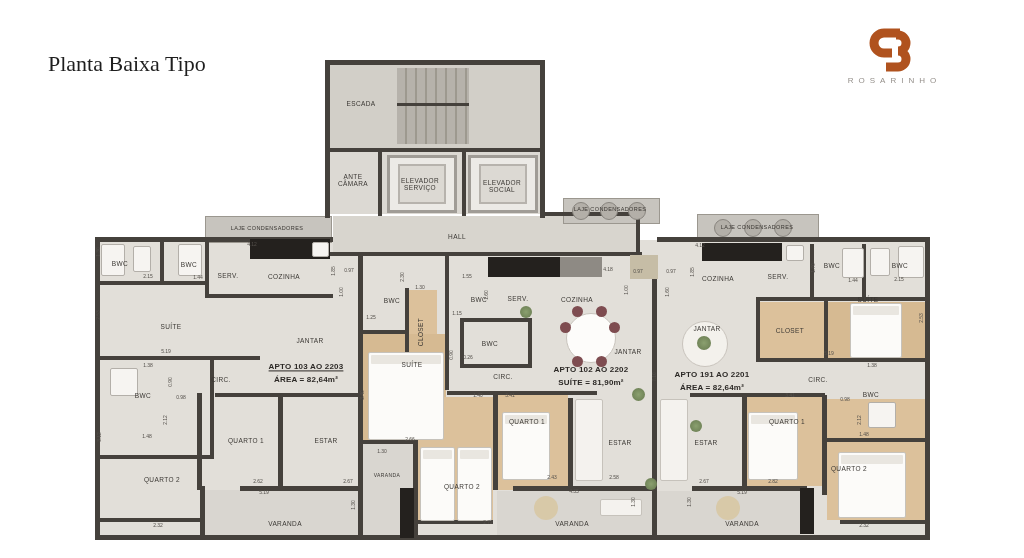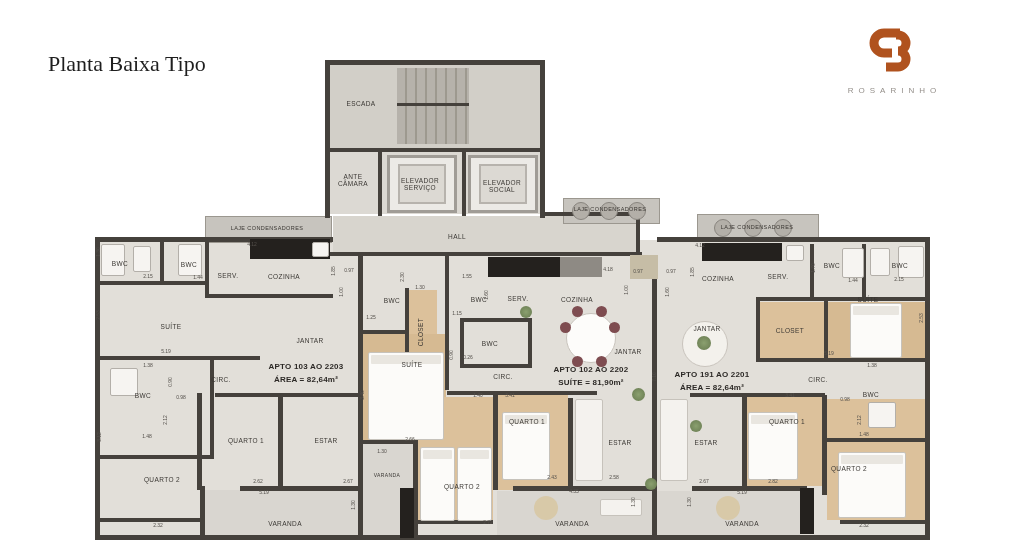--- a/index.html
+++ b/index.html
@@ -5,21 +5,21 @@
   html,body{margin:0;padding:0;background:#ffffff;}
   #stage{position:relative;width:1024px;height:558px;background:#ffffff;overflow:hidden;
          font-family:"Liberation Sans",sans-serif;}
   
   .page-title{position:absolute;left:48px;top:48px;font-family:"Liberation Serif",serif;
               font-size:22px;line-height:1.45;color:#1e1e1e;}
   .logo{position:absolute;left:812px;top:26px;width:160px;text-align:center;}
   .logo .mono{height:44px;}
   .logo .box{display:inline-block;border:2px solid #4a4541;padding:3px 10px;margin-top:2px;}
   .logo .sq{font-size:16px;letter-spacing:7px;color:#4a4541;font-weight:bold;text-indent:7px;}
-  .logo .ros{margin-top:16px;font-size:8px;letter-spacing:5px;color:#948f8a;text-indent:5px;}
+  .logo .ros{margin-top:6px;font-size:8px;letter-spacing:5px;color:#948f8a;text-indent:5px;}
   .disclaimer{position:absolute;left:916px;top:440px;transform:translate(-50%,-50%) rotate(-90deg);
               white-space:nowrap;font-size:7.5px;letter-spacing:1.6px;color:#8f8b86;}
   
   .fl,.w,.bed,.sofa,.fix,.plant,.cond,.blk,.tbl,.stairs,.elev{position:absolute;}
   .w{background:#45413c;}
   .f-slab{background:#e2dfd9;}
   .f-esc{background:#d2cfc8;}
   .f-low{background:#dcd9d3;}
   .f-hall{background:#d8d5ce;}
   .f-laje{background:#c7c4be;border:1px solid #9b978f;}
@@ -226,21 +226,21 @@
     <div class="fix auto" style="left:110px;top:368px;width:26px;height:26px"></div>
     <div class="fix auto" style="left:868px;top:402px;width:26px;height:24px"></div>
   <div class="rlab" style="left: 361px; top: 104px;">ESCADA</div>
       <div class="rlab" style="left: 353px; top: 180px; width: 46px;">ANTE CÂMARA</div>
       <div class="rlab" style="left: 420px; top: 184px; width: 56px;">ELEVADOR SERVIÇO</div>
       <div class="rlab" style="left: 502px; top: 186px; width: 56px;">ELEVADOR SOCIAL</div>
       <div class="rlab" style="left: 457px; top: 237px;">HALL</div>
       <div class="rlab" style="left: 267px; top: 228px; font-size: 5.5px;">LAJE CONDENSADORES</div>
       <div class="rlab" style="left: 610px; top: 209px; font-size: 5.5px;">LAJE CONDENSADORES</div>
       <div class="rlab" style="left: 757px; top: 227px; font-size: 5.5px;">LAJE CONDENSADORES</div>
-      <div class="alab" style="left: 306px; top: 367px;">APTO 103 AO 2203</div>
+      <div class="alab" style="left: 306px; top: 367px; text-decoration: underline;">APTO 103 AO 2203</div>
       <div class="alab" style="left: 306px; top: 380px;">ÁREA = 82,64m²</div>
       <div class="rlab" style="left: 120px; top: 264px;">BWC</div>
       <div class="rlab" style="left: 189px; top: 265px;">BWC</div>
       <div class="rlab" style="left: 228px; top: 276px;">SERV.</div>
       <div class="rlab" style="left: 284px; top: 277px;">COZINHA</div>
       <div class="rlab" style="left: 171px; top: 327px;">SUÍTE</div>
       <div class="rlab" style="left: 310px; top: 341px;">JANTAR</div>
       <div class="rlab" style="left: 221px; top: 380px;">CIRC.</div>
       <div class="rlab" style="left: 143px; top: 396px;">BWC</div>
       <div class="rlab" style="left: 246px; top: 441px;">QUARTO 1</div>

